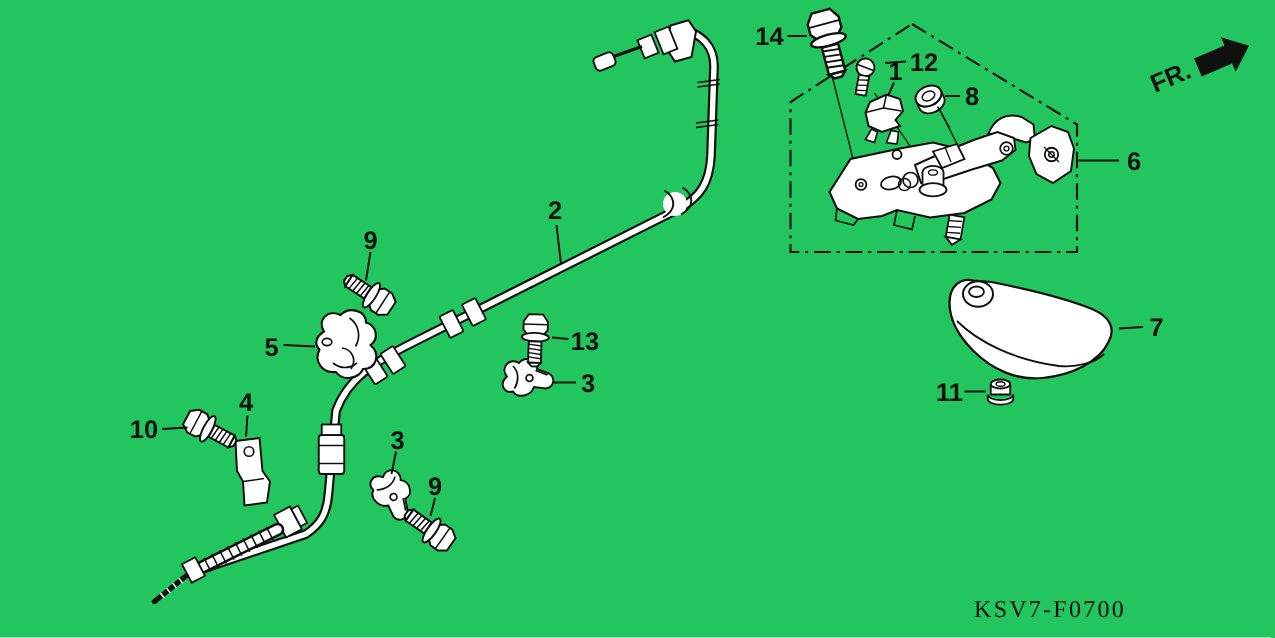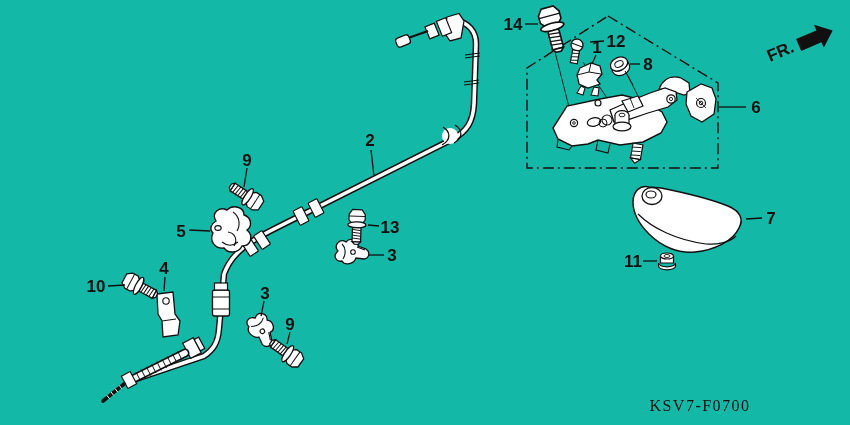--- a/index.html
+++ b/index.html
@@ -1,16 +1,16 @@
 <!DOCTYPE html>
 <html><head>
 <meta charset="utf-8">
 <style>
   html,body{margin:0;padding:0;background:#ffffff;}
-  .stage{position:relative;width:850px;height:425px;background:#14b8a6;overflow:hidden;
+  .stage{position:relative;width:850px;height:425px;background:#22c55e;overflow:hidden;
          font-family:"Liberation Sans",sans-serif;}
   svg{position:absolute;left:0;top:0;}
   svg .ln{stroke:#101010;fill:none;}
   svg .part{stroke:#101010;fill:#ffffff;}
   svg .solid{fill:#101010;stroke:none;}
   svg text.callout{font-family:"Liberation Sans",sans-serif;font-weight:700;font-size:17px;fill:#101010;}
   svg text.fr{font-family:"Liberation Sans",sans-serif;font-weight:700;font-size:17px;fill:#101010;}
   svg text.code{font-family:"Liberation Serif",serif;font-size:16px;letter-spacing:1.5px;fill:#101010;}
 </style>
 </head>

